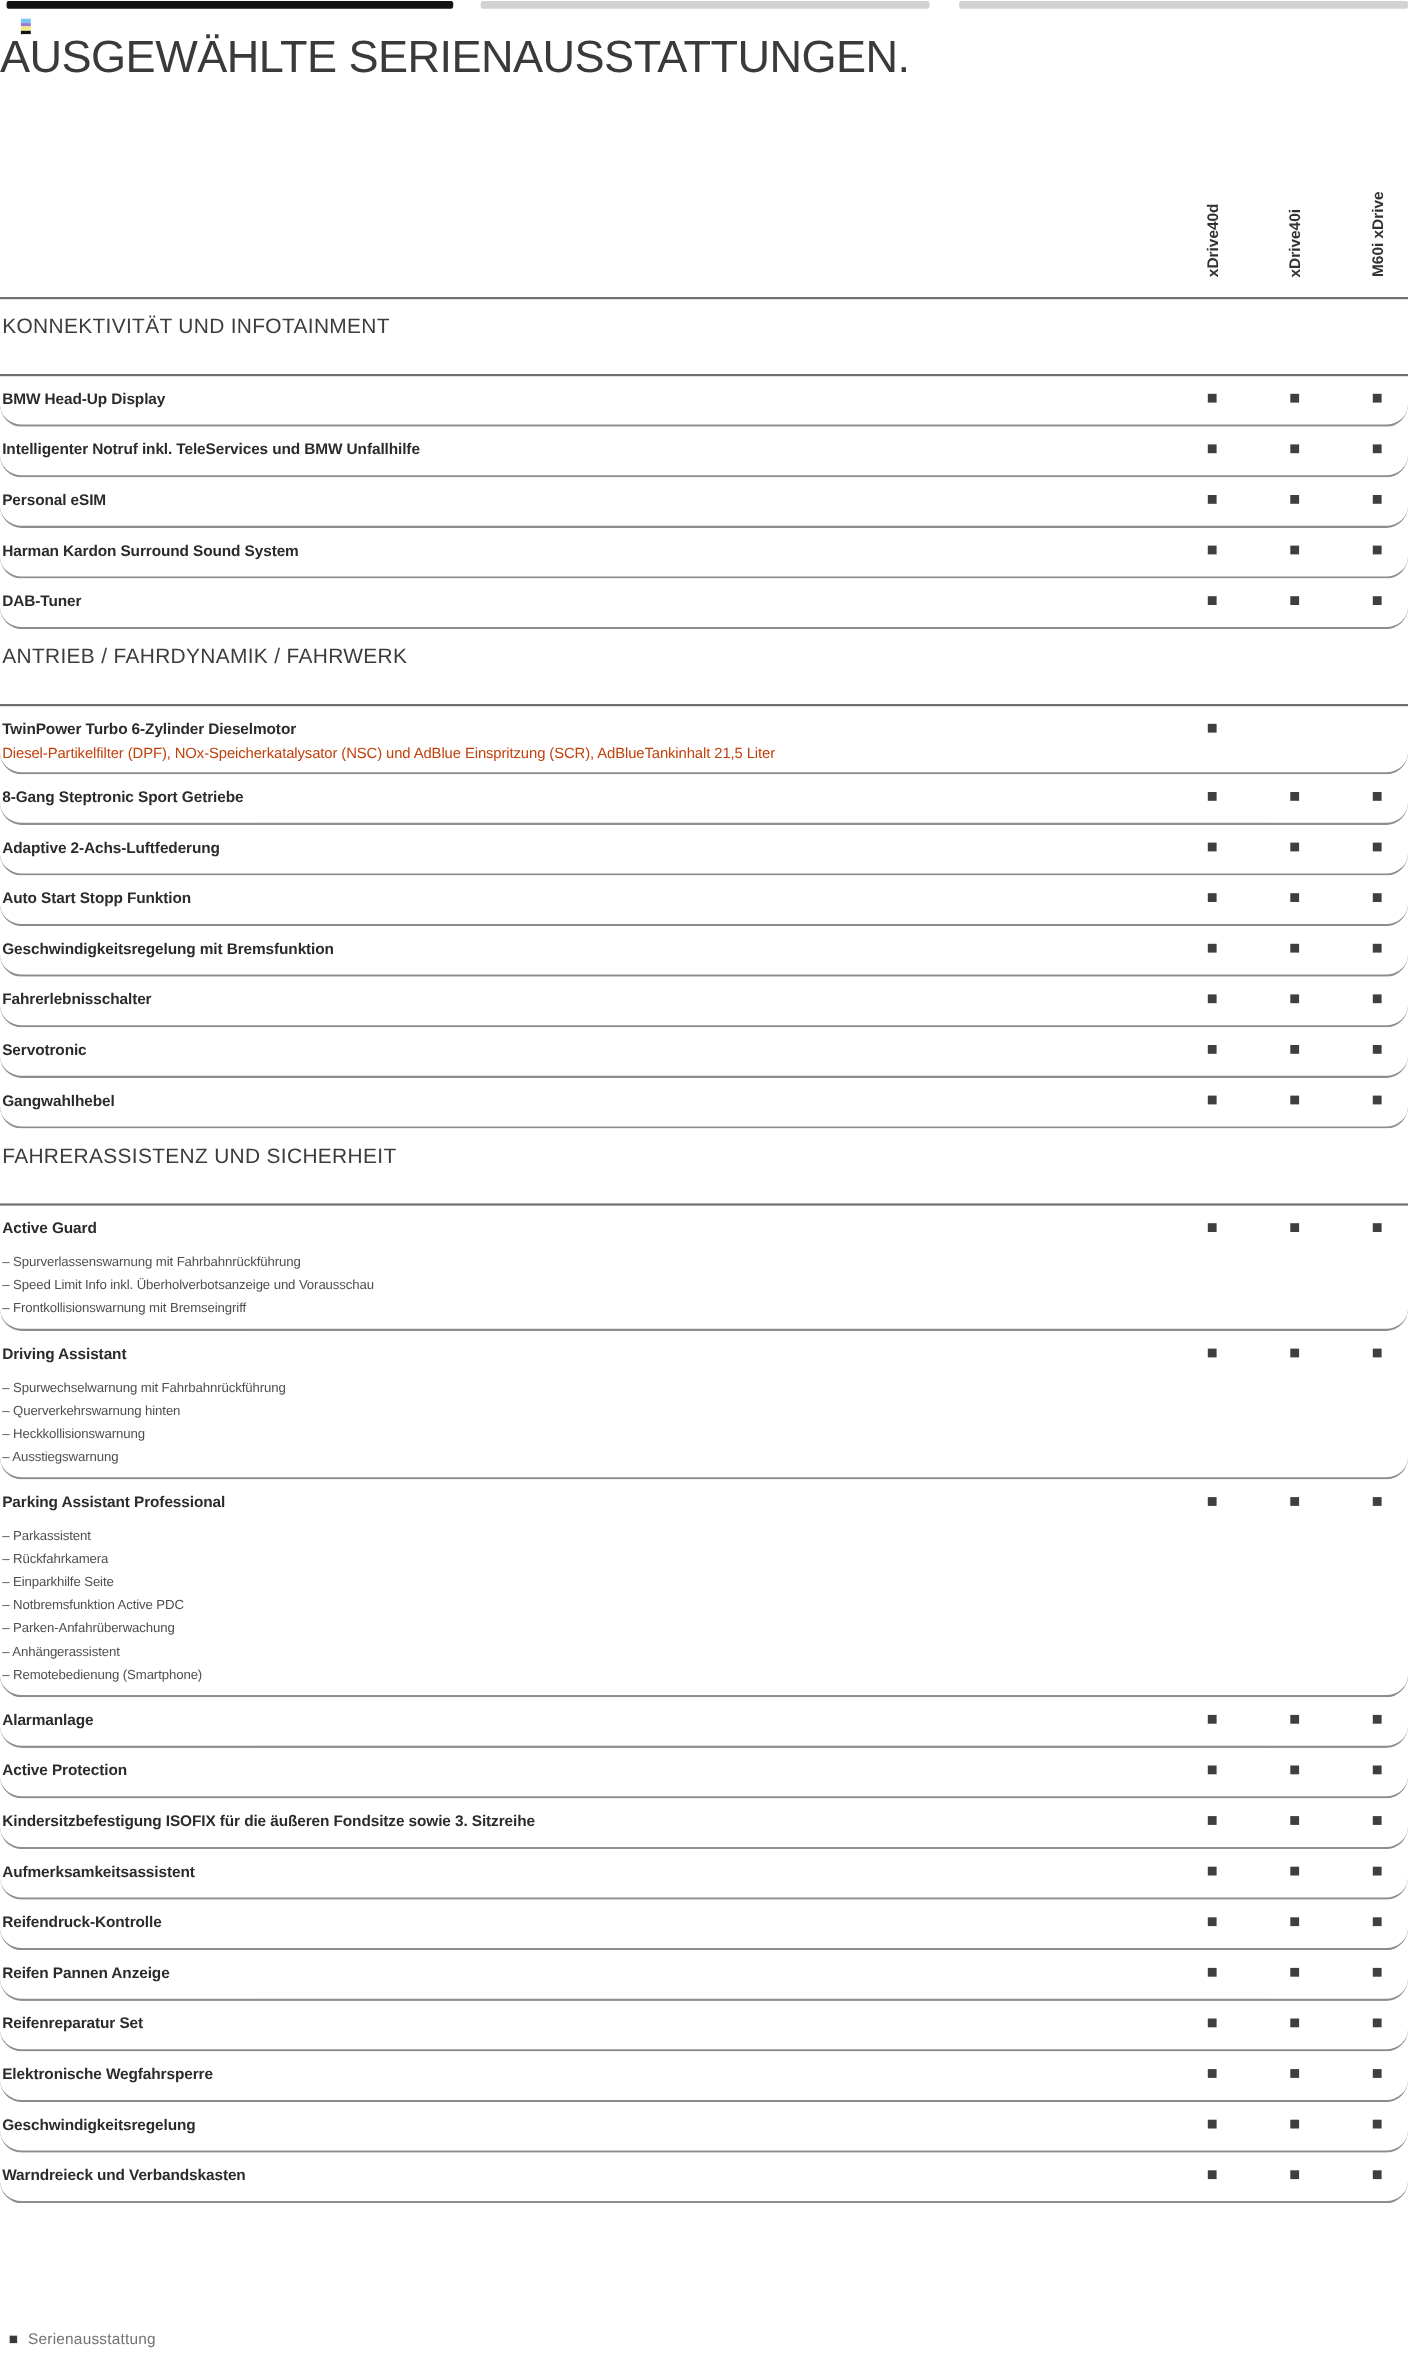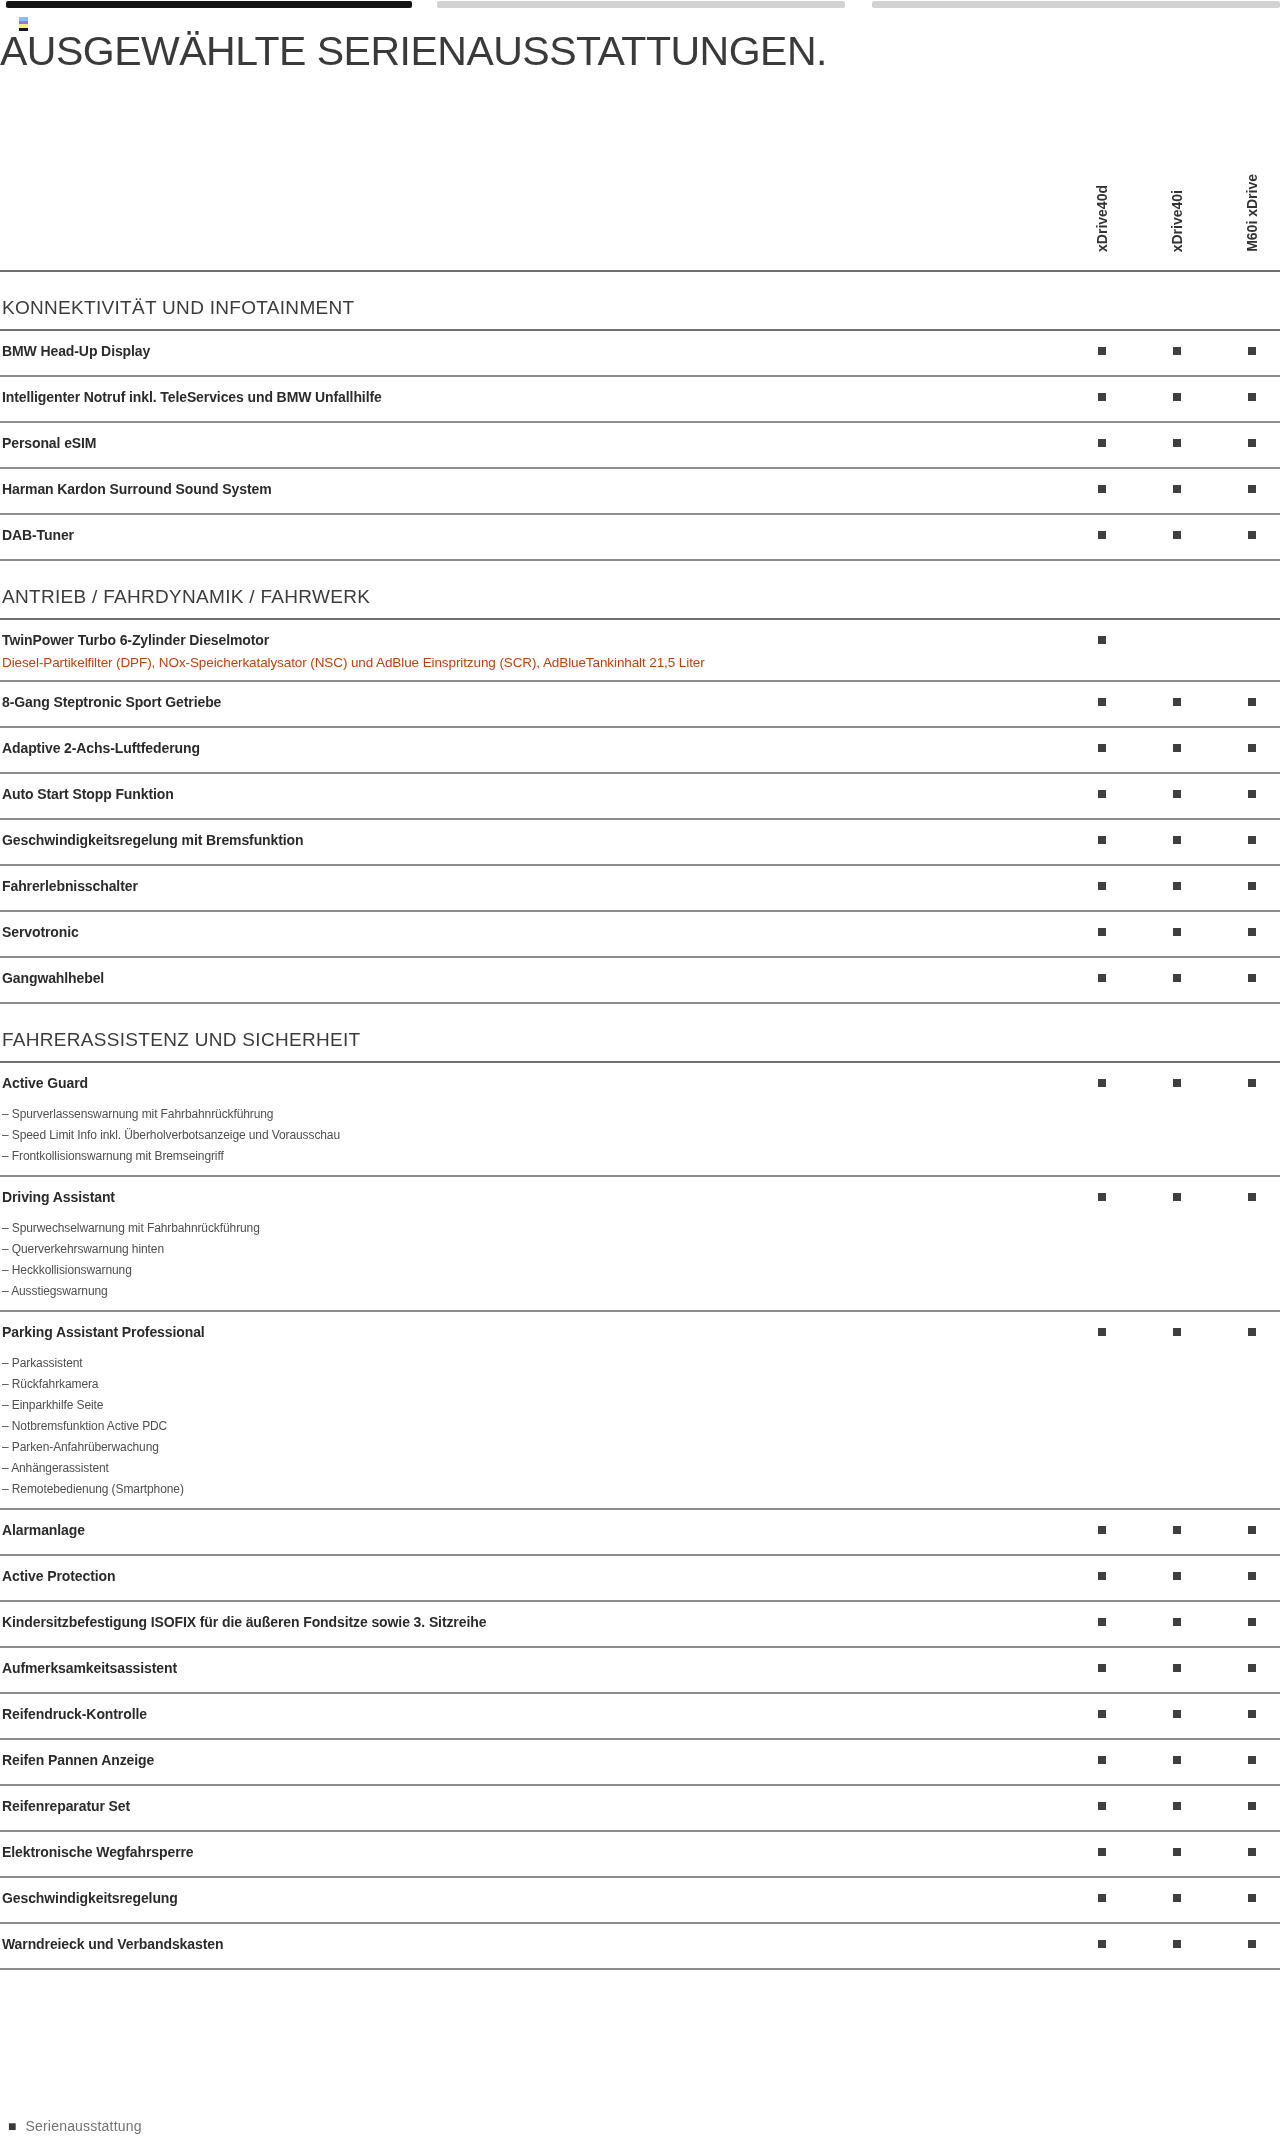--- a/index.html
+++ b/index.html
@@ -25,27 +25,27 @@
   
   .cols{position:absolute;top:110px;right:-9px;width:225px;height:142px;display:flex;}
   .col-h{width:75px;display:flex;align-items:flex-end;justify-content:center;}
   .col-h span{
     writing-mode:vertical-rl;transform:rotate(180deg);
     font-size:14px;font-weight:700;color:#333;white-space:nowrap;letter-spacing:0;
   }
   
   .table{position:absolute;left:0;top:270px;width:1280px;border-top:2px solid #6f6f6f;}
   .section-head{
-    box-sizing:border-box;height:59px;padding:25px 0 0 2px;
+    box-sizing:border-box;height:70px;padding:15px 0 0 2px;
     font-size:19px;font-weight:300;letter-spacing:0.3px;color:#3c3c3c;
     border-bottom:2px solid #6f6f6f;
   }
   .row{
     box-sizing:border-box;display:flex;align-items:flex-start;
-    min-height:46px;padding:12px 0 8px 2px;border-bottom:2px solid #8d8d8d;
+    min-height:46px;padding:12px 0 8px 2px;border-bottom:2px solid #8d8d8d;border-radius:20px;
   }
   .row-main{flex:1;min-width:0;}
   .row-label{font-size:14px;font-weight:700;line-height:17px;color:#2b2b2b;letter-spacing:-0.1px;}
   .row-note{font-size:13.5px;font-weight:400;line-height:19px;color:#c2410c;margin-top:4px;letter-spacing:-0.1px;}
   .bullets{list-style:none;margin:12px 0 0 0;padding:0;}
   .bullets li{font-size:12px;font-weight:400;line-height:21px;color:#4f4f4f;letter-spacing:-0.1px;}
   .row-cells{flex:none;width:225px;display:flex;margin-top:4px;transform:translateX(9px);}
   .cell{width:75px;display:flex;justify-content:center;}
   .sq{width:8px;height:8px;background:#3f3f3f;}
   

